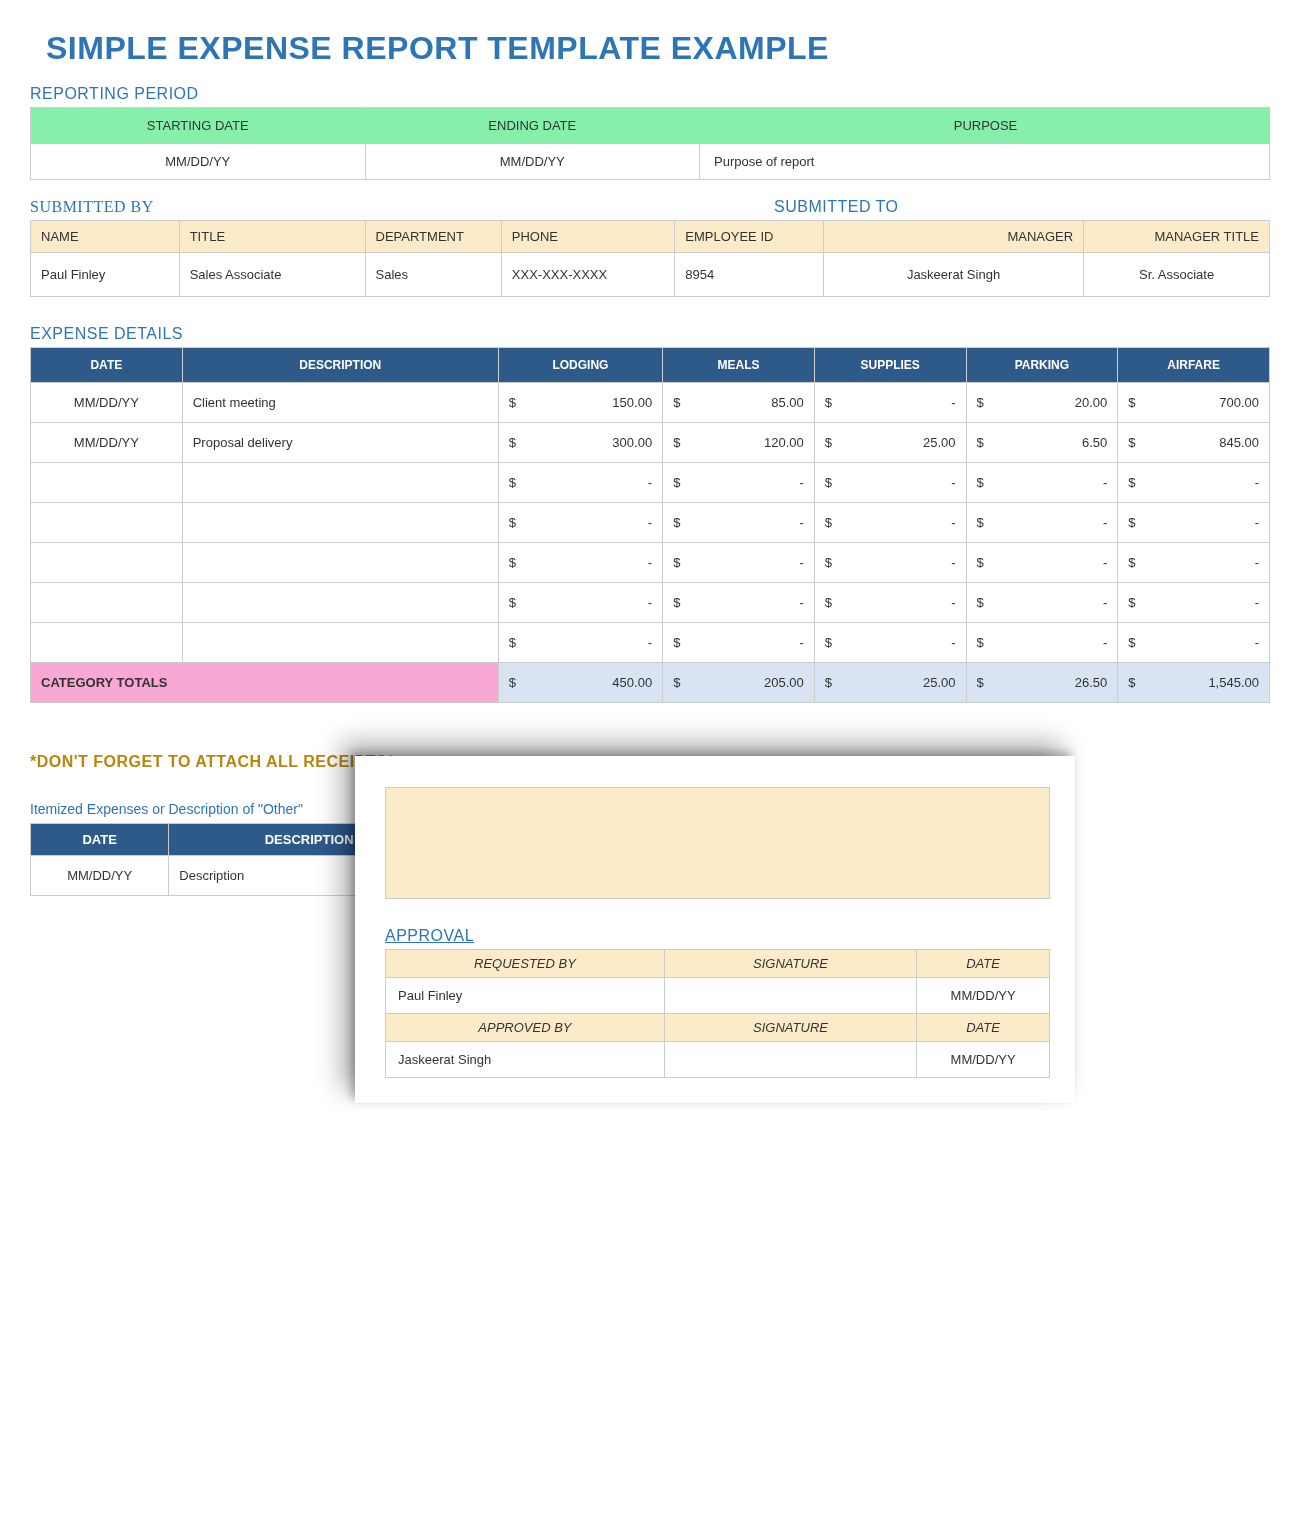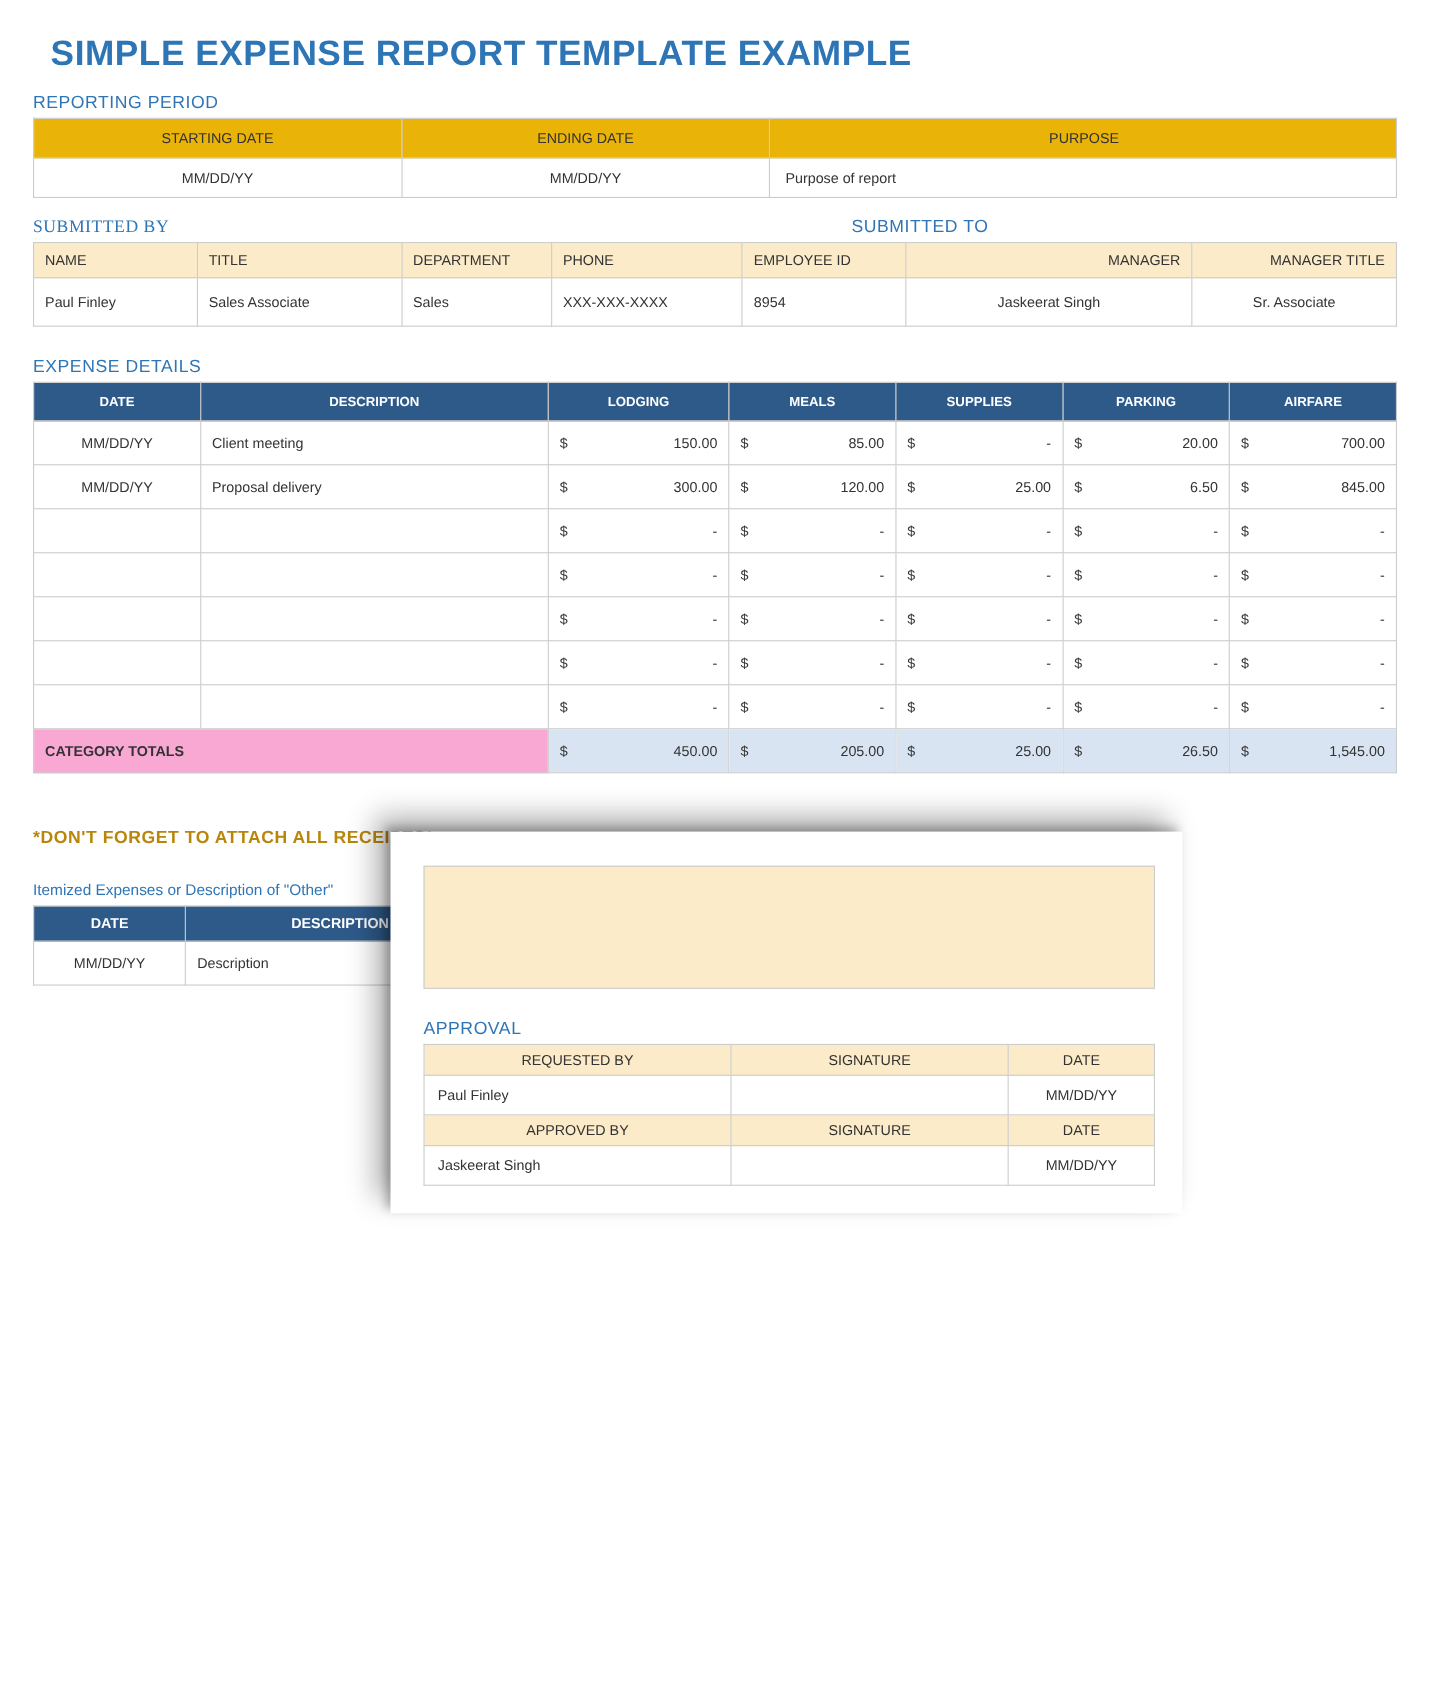--- a/index.html
+++ b/index.html
@@ -30,21 +30,21 @@
   border-collapse: collapse;
   width: 100%;
 }
 th, td {
   border: 1px solid #ccc;
   padding: 10px 12px;
   font-size: 13px;
   font-weight: normal;
 }
 .period th {
-  background: #eab308;
+  background: #86efac;
   text-align: center;
 }
 .period th.left { text-align: center; padding-left: 14px;}
 .period td { text-align: center; }
 .period td.left { text-align: left; padding-left: 14px;}
 .submit th {
   background: #FCEBC8;
   text-align: left;
   padding: 8px 10px;
 }
@@ -124,20 +124,21 @@
   background: #FCEBC8;
   border: 1px solid #ccc;
   height: 110px;
   margin-top: 6px;
   margin-bottom: 28px;
 }
 .approval th {
   background: #FCEBC8;
   text-align: center;
   padding: 6px 8px;
+  font-style: italic;
 }
 .approval td {
   padding: 10px 12px;
 }
 .approval td.center { text-align: center; }
 </style>
 </head>
 <body>
 
 <h1 class="title">SIMPLE EXPENSE REPORT TEMPLATE EXAMPLE</h1>
@@ -315,21 +316,21 @@
     <tr>
       <td style="text-align:center;">MM/DD/YY</td>
       <td>Description</td>
     </tr>
   </tbody>
     </table>
 
   <div class="float-panel">
     <div class="notes-box"></div>
 
-    <div class="section-label" style="margin:0 0 4px 0;">APPROVAL</div>
+    <div class="section-label" style="margin:0 0 4px 0;text-decoration:underline;">APPROVAL</div>
     <table class="approval">
       <colgroup>
           <col style="width:42%">
           <col style="width:38%">
           <col>
         </colgroup>
       <tbody>
           <tr>
         <th>REQUESTED BY</th>
         <th>SIGNATURE</th>

